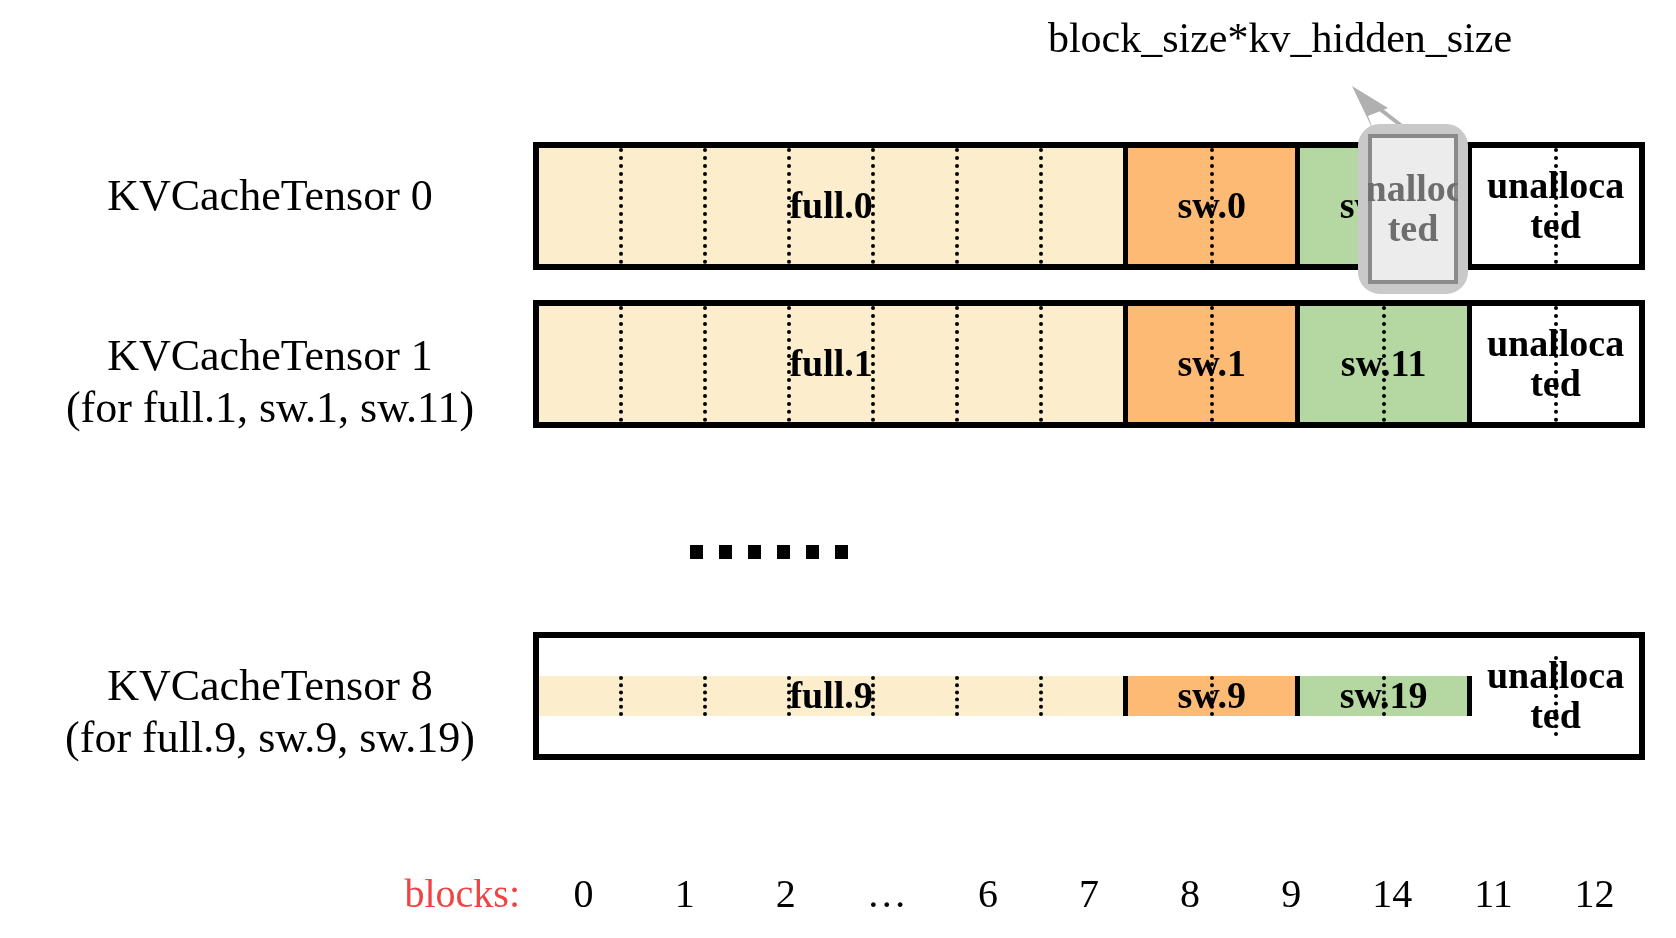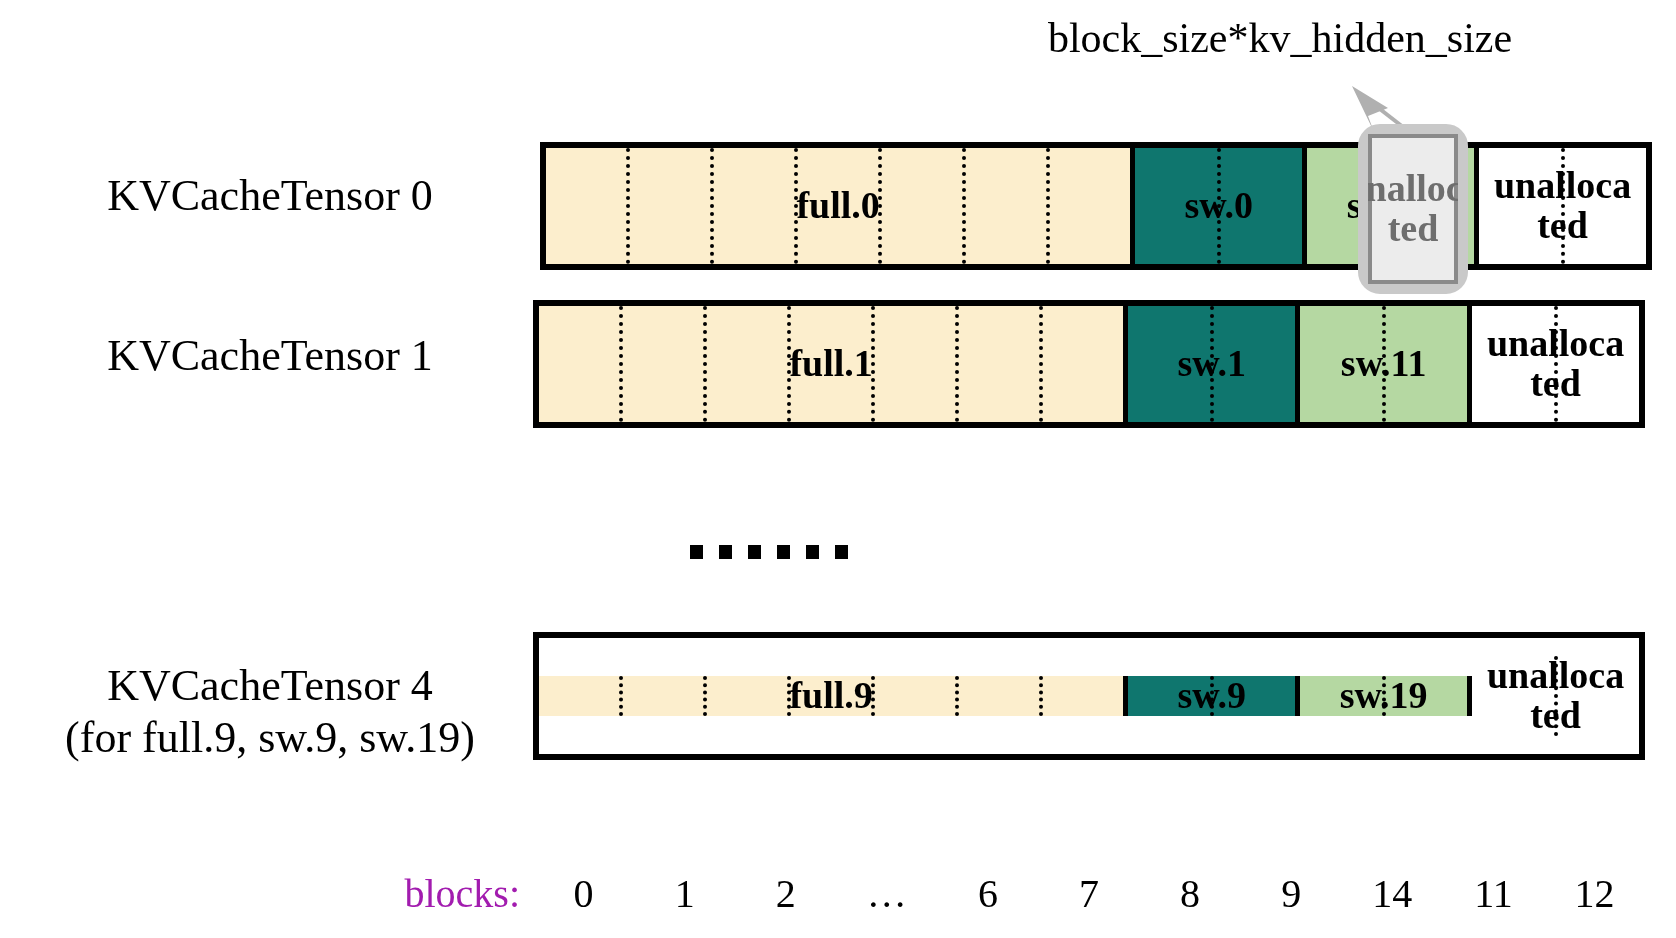--- a/index.html
+++ b/index.html
@@ -37,21 +37,21 @@
     border-right:5px solid #000; overflow:visible;
   }
   .seg:last-child{border-right:none;}
   .seg .lbl{position:relative;z-index:3;text-align:center;line-height:1.05;}
   
   .seg .divs{position:absolute;inset:0;display:flex;z-index:1;pointer-events:none;}
   .seg .divs i{flex:1 1 0;border-right:4px dotted #000;}
   .seg .divs i:last-child{border-right:none;}
 
   .seg.full{background:#fceecd;}
-  .seg.sw-light{background:#0f766e;}
+  .seg.sw-light{background:#fdba74;}
   .seg.sw-dark{background:#b5d8a2;}
   .seg.unalloc{background:#ffffff;}
 
   
   #highlight{
     position:absolute; left:1358px; top:124px;
     width:110px; height:170px;
     border:10px solid #c9c9c9; border-radius:22px;
     background:#ececec; box-sizing:border-box; z-index:5;
   }
@@ -66,41 +66,41 @@
   }
 
   
   #ellipsis{position:absolute;left:690px;top:545px;display:flex;gap:16px;}
   #ellipsis span{width:13px;height:14px;background:#000;display:block;}
 
   
   #axis{position:absolute;left:0;top:870px;width:1676px;height:60px;}
   #axis-title{
     position:absolute; left:340px; top:0; width:180px;
-    text-align:right; font-size:40px; color:#a21caf;
+    text-align:right; font-size:40px; color:#ef4444;
   }
   #axis-ticks{position:absolute;left:533px;top:0;width:1112px;display:flex;}
   #axis-ticks span{flex:1 1 0;text-align:center;font-size:40px;color:#000;}
 </style>
 </head>
 <body>
 
 <div class="stage">
 
   <div id="top-label">block_size*kv_hidden_size</div>
 
   <svg id="arrow-svg" viewBox="0 0 130 90" xmlns="http://www.w3.org/2000/svg">
     <line x1="118" y1="82" x2="46" y2="26" stroke="#b0b0b0" stroke-width="4"></line>
     <polygon points="22,6 58,28 38,36 44,52" fill="#b0b0b0"></polygon>
   </svg>
 
   <div class="row-label" style="top:170px;">
     <span>KVCacheTensor 0</span>
   </div>
-  <div class="bar" style="top:142px;height:128px;margin-left:7px;">
+  <div class="bar" style="top:142px;height:128px;">
     <div class="seg full" style="flex:7 1 0">
       <div class="divs">
           <i></i>
           <i></i>
           <i></i>
           <i></i>
           <i></i>
           <i></i>
           <i></i>
         </div>
@@ -129,20 +129,21 @@
     </div>
   </div>
 
   <div id="highlight">
     <div class="inner"></div>
     <div class="htext">unalloca<br>ted</div>
   </div>
 
   <div class="row-label" style="top:330px;">
     <span>KVCacheTensor 1</span>
+    <span class="l2">(for full.1, sw.1, sw.11)</span>
   </div>
   <div class="bar" style="top:300px;height:128px;">
     <div class="seg full" style="flex:7 1 0">
       <div class="divs">
           <i></i>
           <i></i>
           <i></i>
           <i></i>
           <i></i>
           <i></i>
@@ -176,21 +177,21 @@
   <div id="ellipsis">
     <span></span>
     <span></span>
     <span></span>
     <span></span>
     <span></span>
     <span></span>
   </div>
 
   <div class="row-label" style="top:660px;">
-    <span>KVCacheTensor 4</span>
+    <span>KVCacheTensor 8</span>
     <span class="l2">(for full.9, sw.9, sw.19)</span>
   </div>
   <div class="bar" style="top:632px;height:128px;align-items:center;">
     <div class="seg full" style="flex:7 1 0">
       <div class="divs">
           <i></i>
           <i></i>
           <i></i>
           <i></i>
           <i></i>

